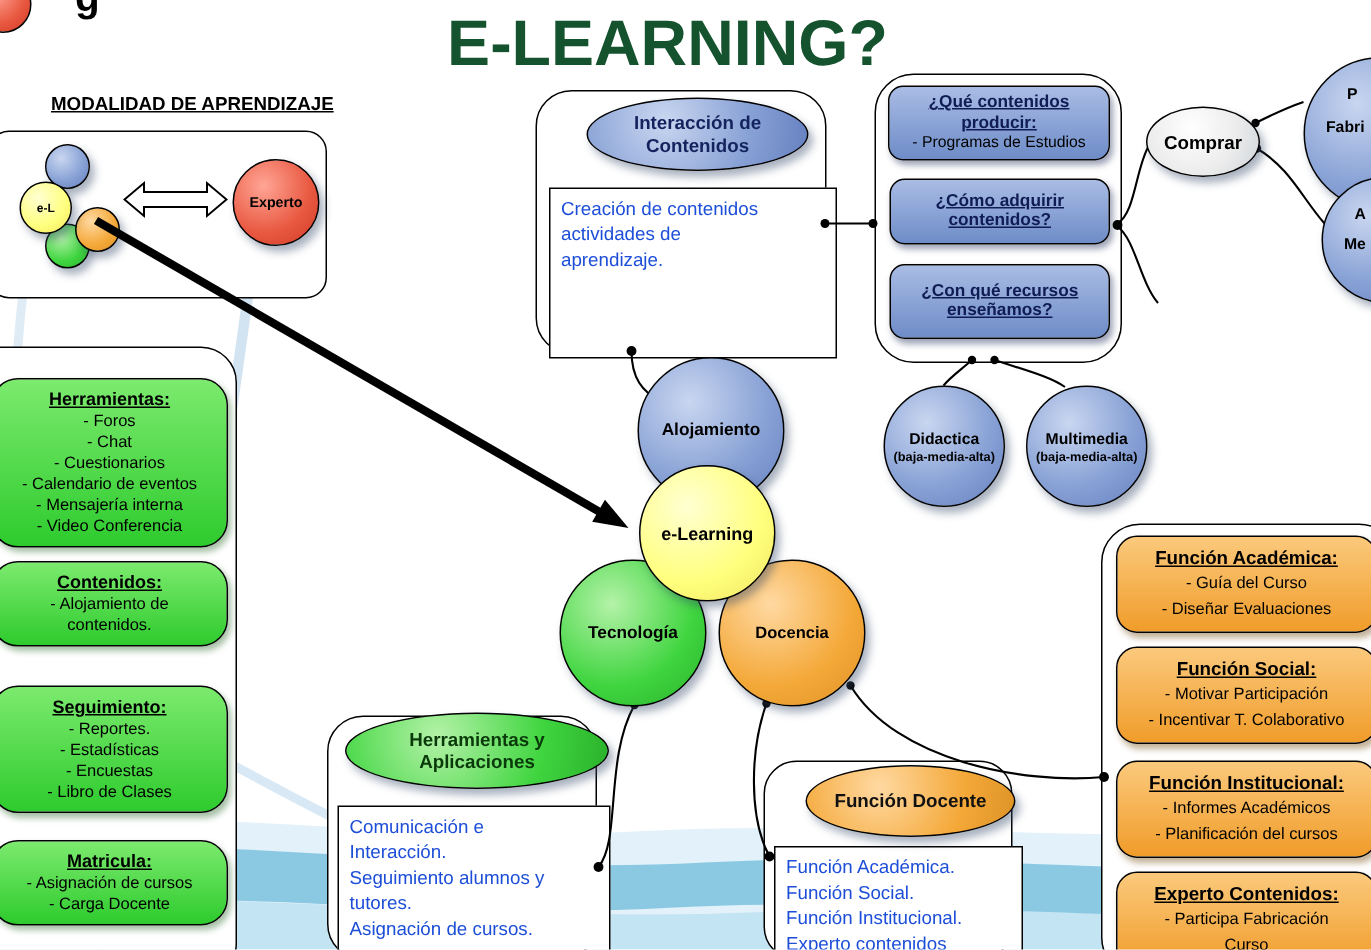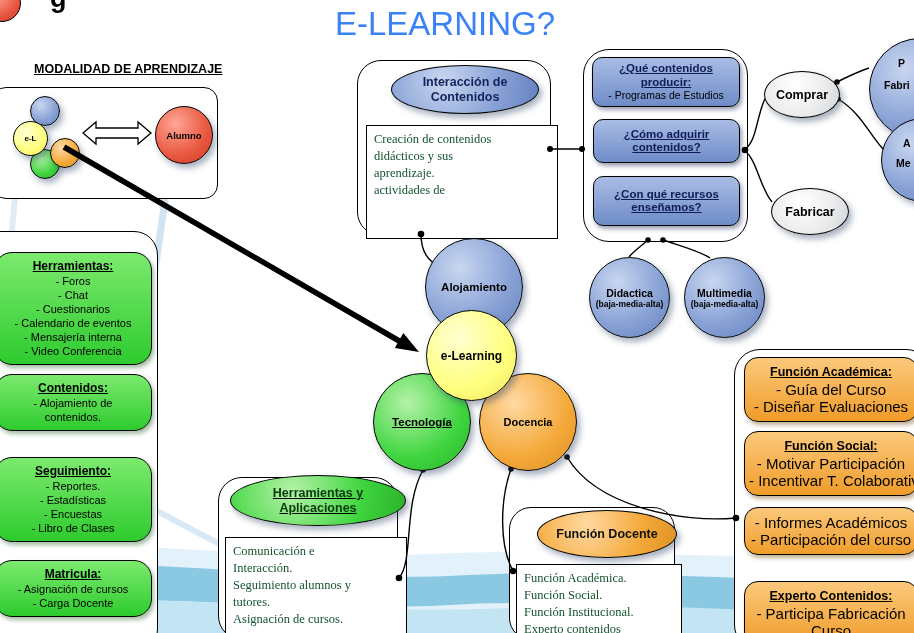--- a/index.html
+++ b/index.html
@@ -3,25 +3,25 @@
 <meta charset="utf-8">
 <style>
   html,body{margin:0;padding:0;}
   body{font-family:"Liberation Sans","DejaVu Sans",sans-serif;background:#fff;}
   #page{position:relative;width:914px;height:633px;overflow:hidden;background:#fff;}
   .abs{position:absolute;}
   svg.layer{position:absolute;left:0;top:0;pointer-events:none;}
 
   
   .container-box{position:absolute;background:#fff;border:1.4px solid #000;border-radius:26px;z-index:1;}
-  .inner-box{position:absolute;background:#fff;border:1.3px solid #000;z-index:2;font-size:12.5px;line-height:17px;color:#14532d;padding:5px 7px;font-family:Liberation Serif, serif;}
+  .inner-box{position:absolute;background:#fff;border:1.3px solid #000;z-index:2;font-size:12.5px;line-height:17px;color:#1d4ed8;padding:5px 7px;}
   .node-ellipse{position:absolute;border:1.4px solid #000;border-radius:50%;display:flex;flex-direction:column;align-items:center;justify-content:center;text-align:center;font-weight:bold;z-index:4;box-shadow:3px 4px 6px rgba(60,80,110,.45);}
   .blue-grad{background:radial-gradient(circle at 35% 30%, #c9d6f0 0%, #8aa3d6 55%, #647fc0 100%);}
   .yellow-grad{background:radial-gradient(circle at 35% 30%, #ffffd2 0%, #ffff7d 60%, #efe35e 100%);}
-  .green-grad{background:radial-gradient(circle at 35% 30%, #b4f2a8 0%, #3fd53f 60%, #2ab02a 100%);text-decoration:underline;}
+  .green-grad{background:radial-gradient(circle at 35% 30%, #b4f2a8 0%, #3fd53f 60%, #2ab02a 100%);}
   .orange-grad{background:radial-gradient(circle at 35% 30%, #ffd9a2 0%, #f4a838 60%, #dd9226 100%);}
   .red-grad{background:radial-gradient(circle at 35% 30%, #ffa595 0%, #e8573f 60%, #cf3b28 100%);}
   .gray-grad{background:radial-gradient(circle at 40% 30%, #ffffff 0%, #ececec 55%, #ccd2d8 100%);}
 
   .ellipse-title{font-size:12.5px;line-height:14.5px;color:#111;}
   .ellipse-title.navy{color:#14235e;}
   .ellipse-title.dgreen{color:#0a3a0a;}
 
   
   .qbox{position:absolute;border:1.3px solid #000;border-radius:10px;background:linear-gradient(180deg,#a9bce4 0%,#6e8cc8 100%);text-align:center;display:flex;flex-direction:column;justify-content:center;z-index:2;box-shadow:2px 3px 4px rgba(60,70,110,.5);}
@@ -29,23 +29,23 @@
   .q-item{font-size:10.5px;color:#000;line-height:13px;}
 
   
   .greenbox{position:absolute;border:1.3px solid #000;border-radius:18px;background:linear-gradient(180deg,#7cea6e 0%,#2ecb2e 100%);text-align:center;padding:6px 2px;z-index:2;box-shadow:2px 3px 4px rgba(50,110,50,.45);}
   .g-title{font-weight:bold;text-decoration:underline;font-size:12px;line-height:15px;color:#000;}
   .g-item{font-size:11px;line-height:14px;color:#000;white-space:nowrap;}
 
   
   .orangebox{position:absolute;border:1.3px solid #000;border-radius:14px;background:linear-gradient(180deg,#fbc97c 0%,#f09c2a 100%);text-align:center;padding:6px 4px;z-index:2;box-shadow:2px 3px 4px rgba(120,80,20,.45);}
   .o-title{font-weight:bold;text-decoration:underline;font-size:12.5px;line-height:17px;color:#000;}
-  .o-item{font-size:15px;line-height:17px;color:#000;white-space:nowrap;}
-
-  .page-title{font-size:33px;font-weight:normal;color:#3b82f6;letter-spacing:0px;z-index:1;}
+  .o-item{font-size:11px;line-height:17px;color:#000;white-space:nowrap;}
+
+  .page-title{font-size:43px;font-weight:bold;color:#14532d;letter-spacing:0px;z-index:1;}
   .heading-ul{font-size:12.5px;font-weight:bold;text-decoration:underline;color:#000;z-index:1;}
   .frag{position:absolute;font-weight:bold;color:#000;z-index:5;white-space:nowrap;}
   .small-label{font-weight:bold;color:#000;}
 </style>
 </head>
 <body>
 
 <div id="page">
 
   <svg class="layer" width="914" height="633" style="z-index:0;">
@@ -69,21 +69,21 @@
   <div class="node-ellipse orange-grad" style="left:50px;top:138px;width:28px;height:28px;z-index:3;"></div>
   <div class="node-ellipse yellow-grad" style="left:13px;top:121px;width:33px;height:33px;z-index:4;font-size:8px;">
     <span class="small-label">e-L</span>
   </div>
 
   <svg class="layer" style="left:82px;top:119px;z-index:3;" width="70" height="28">
     <polygon points="1,14 14,3 14,9 56,9 56,3 69,14 56,25 56,19 14,19 14,25" fill="#fff" stroke="#000" stroke-width="1.3"></polygon>
   </svg>
 
   <div class="node-ellipse red-grad" style="left:155px;top:106px;width:56px;height:56px;font-size:9.5px;">
-    <span>Alumno</span>
+    <span>Experto</span>
   </div>
 
   <div class="container-box" style="left:-28px;top:231px;width:184px;height:420px;border-radius:24px;"></div>
 
   <div class="greenbox" style="left:-6px;top:252px;width:152px;">
     <div class="g-title">Herramientas:</div>
     <div class="g-item">- Foros</div>
     <div class="g-item">- Chat</div>
     <div class="g-item">- Cuestionarios</div>
     <div class="g-item">- Calendario de eventos</div>
@@ -110,42 +110,38 @@
     <div class="g-item">- Asignación de cursos</div>
     <div class="g-item">- Carga Docente</div>
   </div>
 
   <div class="container-box" style="left:357px;top:60px;width:192px;height:174px;border-radius:24px;"></div>
   <div class="node-ellipse blue-grad" style="left:391px;top:65px;width:130px;height:47px;padding:0 8px;">
     <span class="ellipse-title navy">Interacción de Contenidos</span>
   </div>
   <div class="inner-box" style="left:366px;top:125px;width:176px;height:102px;">
     <div>Creación de contenidos</div>
-    <div>didácticos y sus</div>
+    <div>actividades de</div>
     <div>aprendizaje.</div>
-    <div>actividades de</div>
   </div>
 
   <div class="container-box" style="left:583px;top:49px;width:163px;height:191px;"></div>
   <div class="qbox" style="left:592px;top:57px;width:146px;height:48px;">
     <div class="q-title">¿Qué contenidos producir:</div>
     <div class="q-item">- Programas de Estudios</div>
   </div>
   <div class="qbox" style="left:593px;top:119px;width:145px;height:42px;">
     <div class="q-title">¿Cómo adquirir contenidos?</div>
   </div>
   <div class="qbox" style="left:593px;top:176px;width:145px;height:48px;">
     <div class="q-title">¿Con qué recursos enseñamos?</div>
   </div>
 
   <div class="node-ellipse gray-grad" style="left:764px;top:71px;width:74px;height:45px;font-size:12.5px;">
     <span>Comprar</span>
-  </div>
-  <div class="node-ellipse gray-grad" style="left:771px;top:188px;width:76px;height:45px;font-size:12.5px;">
-    <span>Fabricar</span>
   </div>
 
   <div class="node-ellipse blue-grad" style="left:869px;top:38px;width:100px;height:100px;"></div>
   <div class="node-ellipse blue-grad" style="left:881px;top:118px;width:82px;height:82px;"></div>
   <span class="frag" style="left:898px;top:57px;font-size:10.5px;">P</span>
   <span class="frag" style="left:884px;top:79px;font-size:10.5px;">Fabri</span>
   <span class="frag" style="left:903px;top:137px;font-size:10.5px;">A</span>
   <span class="frag" style="left:896px;top:157px;font-size:10.5px;">Me</span>
 
   <div class="node-ellipse blue-grad" style="left:589px;top:257px;width:79px;height:79px;">
@@ -201,22 +197,23 @@
     <div class="o-item">- Diseñar Evaluaciones</div>
   </div>
 
   <div class="orangebox" style="left:744px;top:431px;width:164px;">
     <div class="o-title">Función Social:</div>
     <div class="o-item">- Motivar Participación</div>
     <div class="o-item">- Incentivar T. Colaborativo</div>
   </div>
 
   <div class="orangebox" style="left:744px;top:507px;width:164px;">
+    <div class="o-title">Función Institucional:</div>
     <div class="o-item">- Informes Académicos</div>
-    <div class="o-item">- Participación del curso</div>
+    <div class="o-item">- Planificación del cursos</div>
   </div>
 
   <div class="orangebox" style="left:744px;top:581px;width:164px;">
     <div class="o-title">Experto Contenidos:</div>
     <div class="o-item">- Participa Fabricación</div>
     <div class="o-item">Curso</div>
   </div>
 
   <svg class="layer" width="914" height="633" style="z-index:3;">
     <g stroke="#000" stroke-width="1.4" fill="none">

